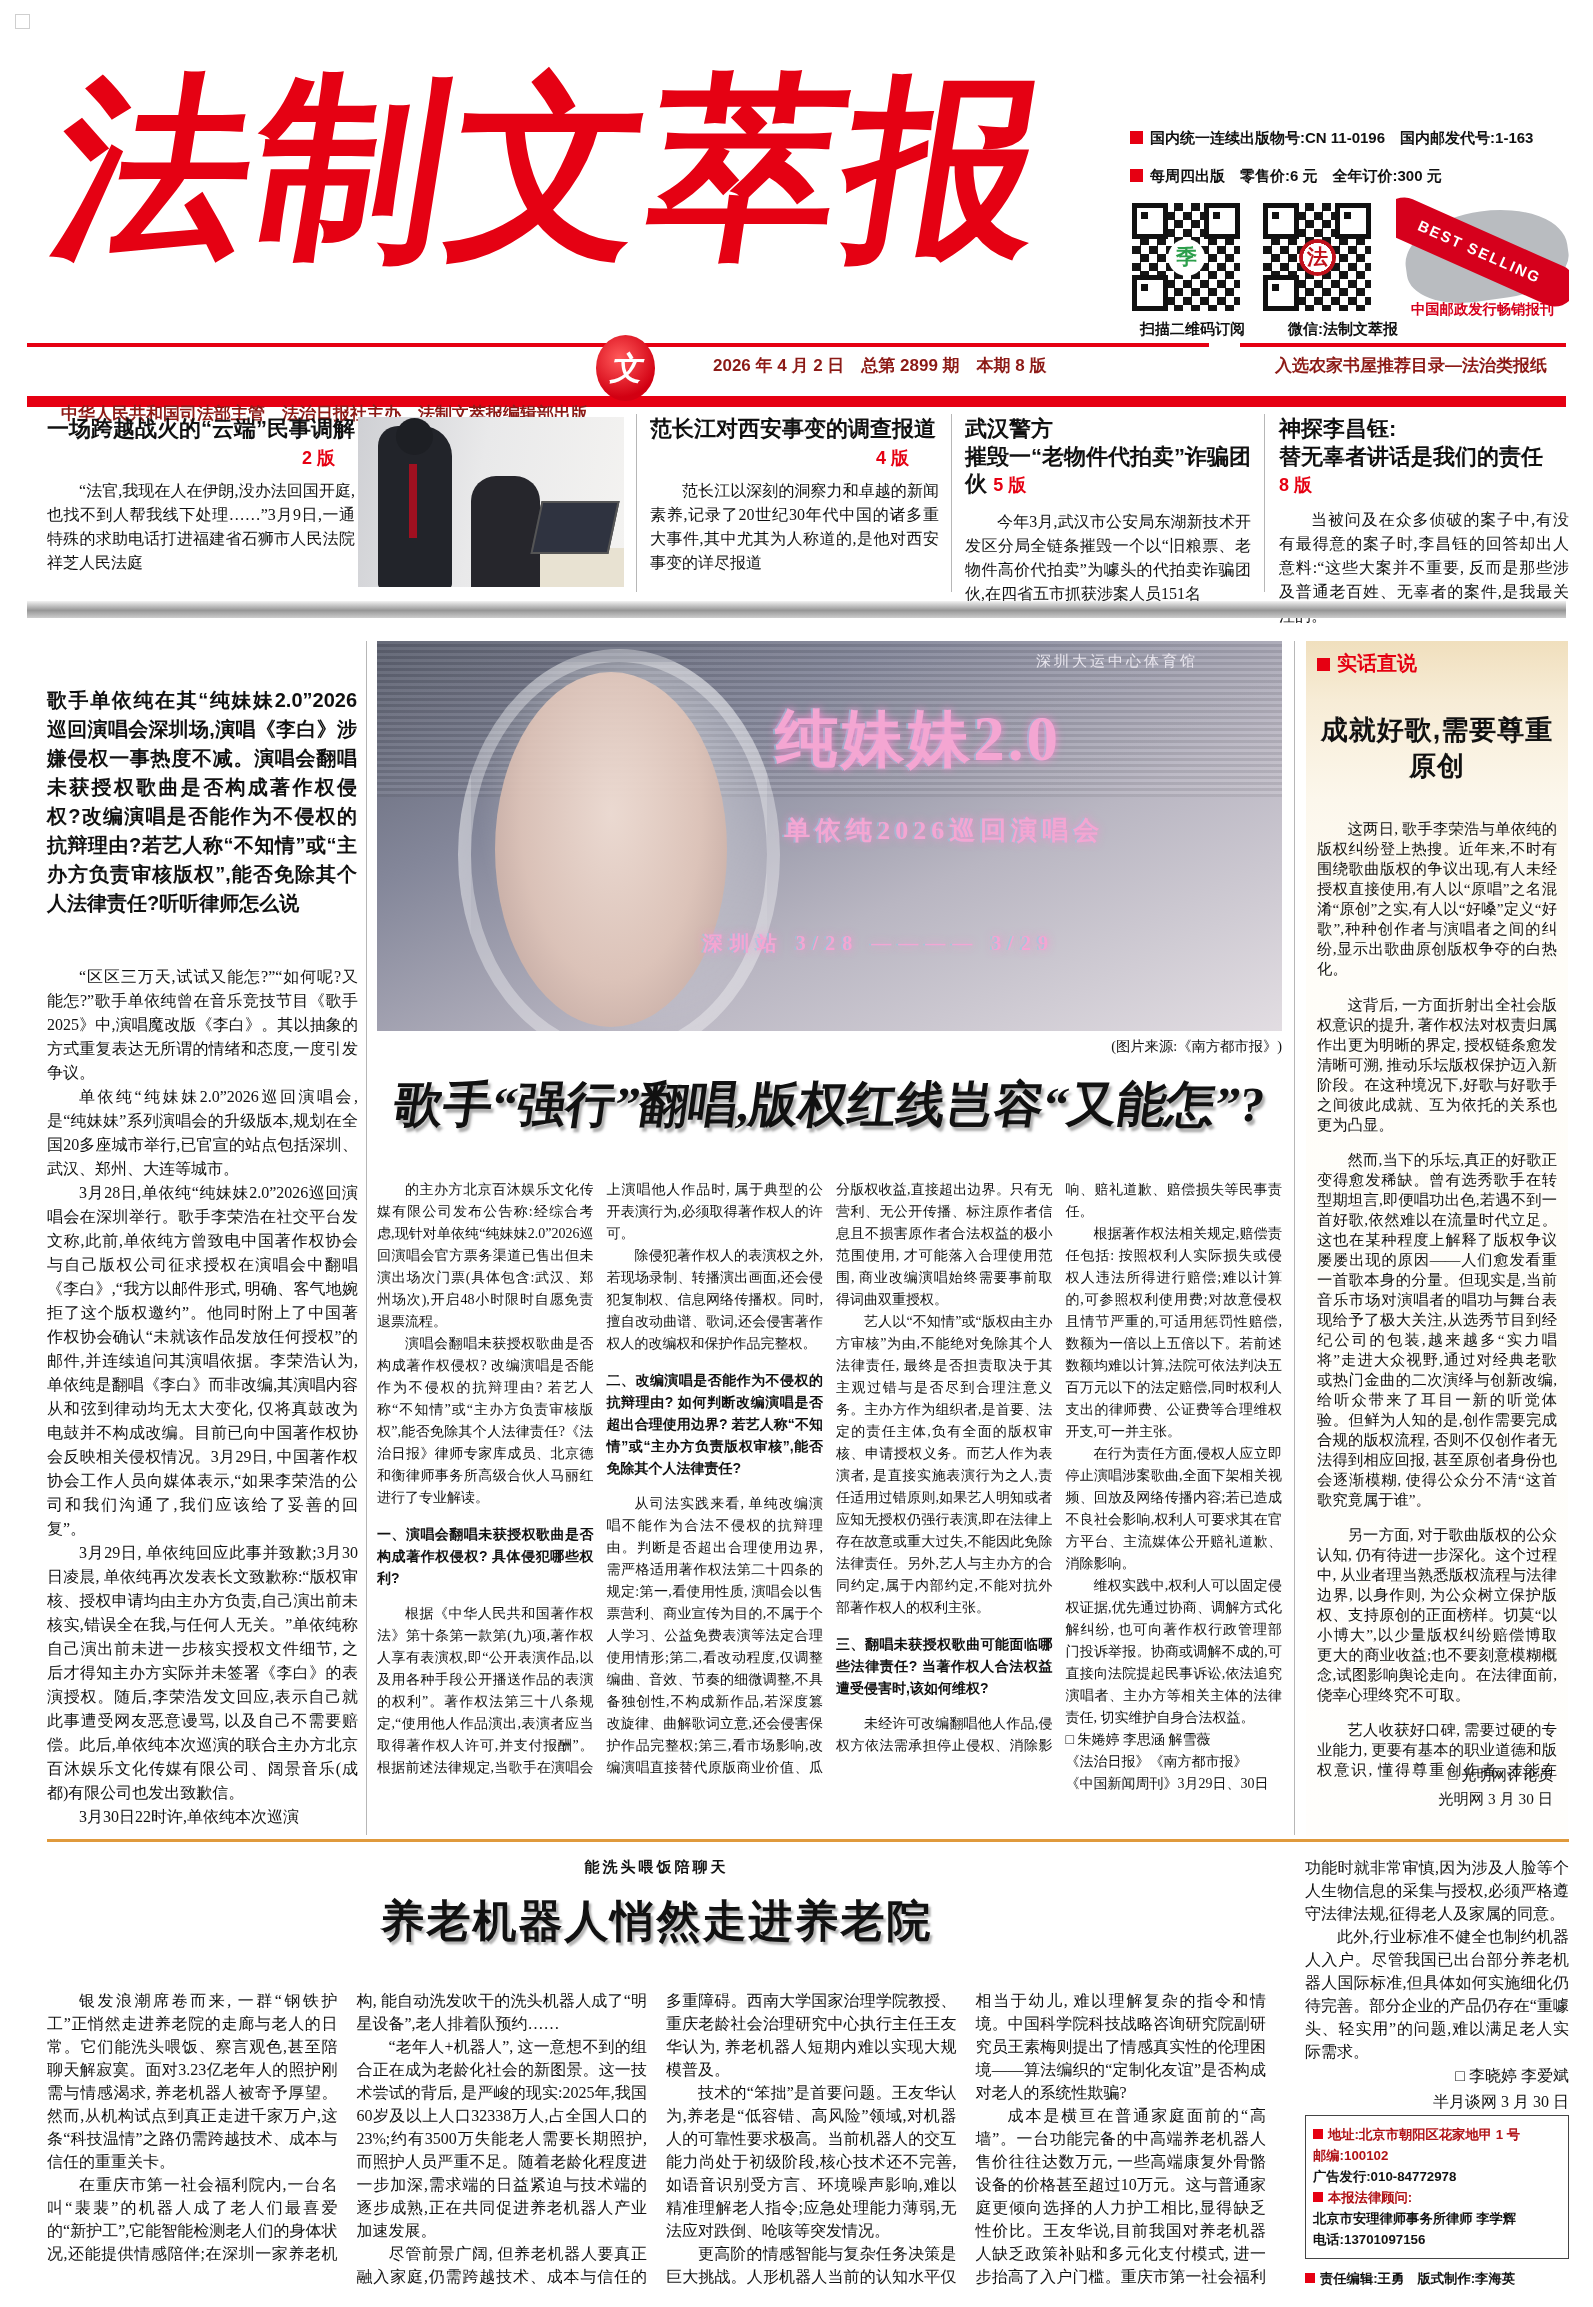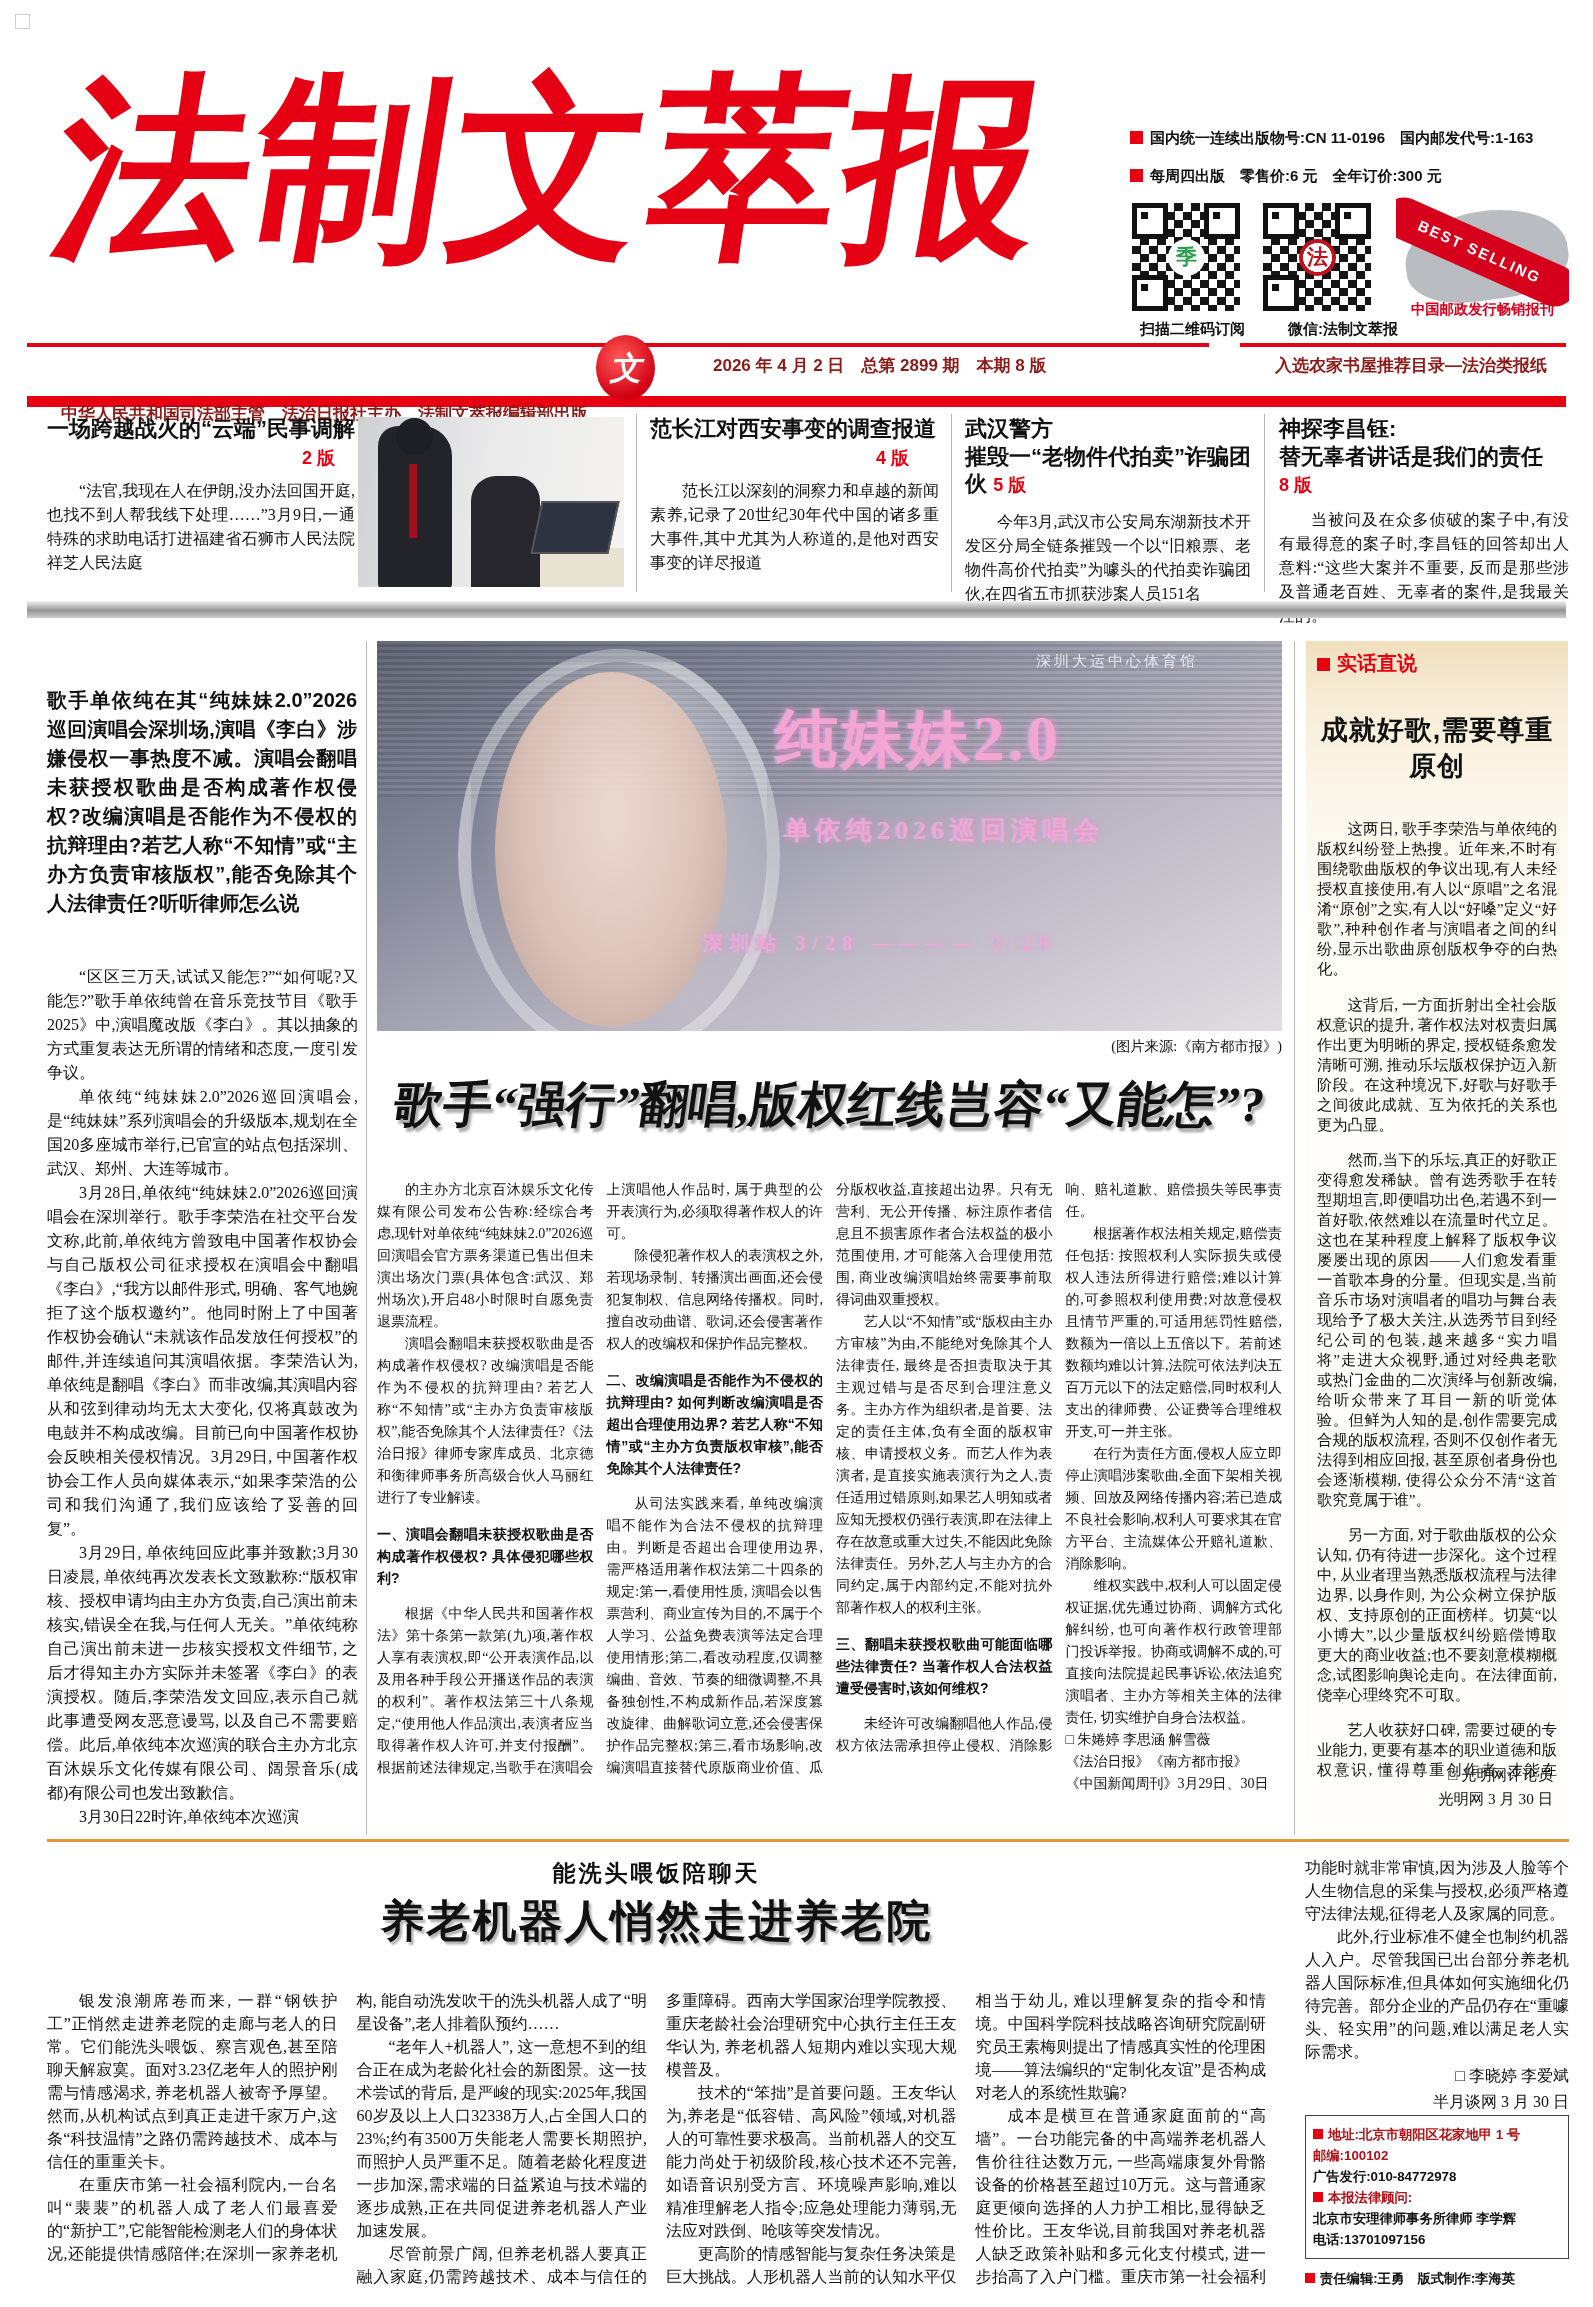--- a/index.html
+++ b/index.html
@@ -79,21 +79,21 @@
   
   #sidebar{left:1306px;top:641px;width:262px;height:1195px;
      background:linear-gradient(180deg,#f0dfbd 0,#f7ecd6 59px,#fcf7ec 158px,#fffdf8 321px,#fffefc 100%);
      border-bottom:0;box-sizing:border-box;padding:9px 11px;}
   #sidebar .label{font-size:20px;font-weight:bold;color:#e60012;}
   #sidebar h2{margin:35px 0 20px 0;text-align:center;font-size:27px;letter-spacing:1px;}
   #sidebar .stext{font-size:15.3px;line-height:20px;height:977px;overflow:hidden;}
   #sidebar .ssig{position:absolute;right:15px;bottom:25px;text-align:right;font-size:15.3px;line-height:24px;}
   #goldline{left:47px;top:1839px;width:1522px;height:2.5px;background:#e09a3c;}
   
-  #kicker{left:47px;top:1858px;width:1219px;text-align:center;font-size:23px;font-weight:bold;letter-spacing:3px;}
+  #kicker{left:47px;top:1858px;width:1219px;text-align:center;font-size:15px;font-weight:bold;letter-spacing:3px;}
   #bheadline{left:47px;top:1892px;width:1219px;text-align:center;font-size:44px;font-weight:bold;
      text-shadow:2.5px 3px 2px rgba(70,70,70,.4);letter-spacing:2px;}
   #botcols{left:47px;top:1989px;width:1219px;height:306px;column-count:4;column-gap:19px;
      font-size:16px;line-height:23px;overflow:hidden;}
   #botcols p{margin:0;}
   #fcol{left:1305px;top:1856px;width:264px;font-size:16px;line-height:23px;}
   #fcol p{margin:0;}
   #fcol .fsig{text-align:right;margin-top:0;line-height:26px;}
   #fbox{border:1.5px solid #444;padding:8px 7px;font-family:"Liberation Sans","DejaVu Sans",sans-serif;
      font-size:13.3px;font-weight:bold;line-height:21px;}

